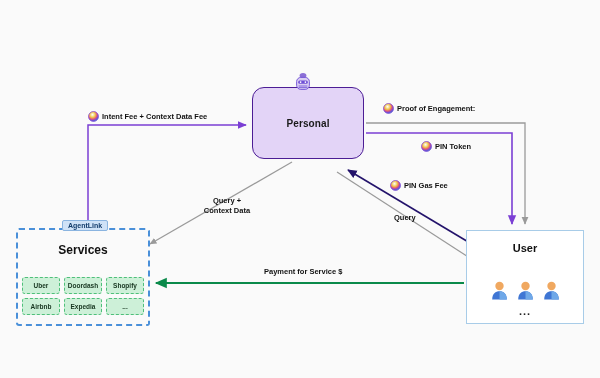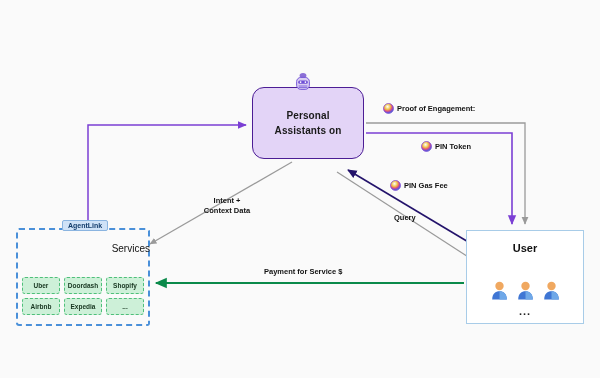--- a/index.html
+++ b/index.html
@@ -80,23 +80,23 @@
     font-weight: bold;
     color: #123c6b;
     z-index: 8;
     white-space: nowrap;
   }
   .services-title {
     position: absolute;
     left: 16px;
     top: 243px;
     width: 134px;
-    text-align: right;
-    font-size: 10px;
-    font-weight: normal;
+    text-align: center;
+    font-size: 12px;
+    font-weight: bold;
     color: #111;
     z-index: 6;
   }
   .chips {
     position: absolute;
     left: 22px;
     top: 277px;
     width: 122px;
     display: flex;
     flex-wrap: wrap;
@@ -232,21 +232,20 @@
     <rect x="6.2" y="9.6" width="9.6" height="3.1" rx="1.5" fill="#6f4fd6"></rect>
     <circle cx="8.6" cy="11.1" r="0.85" fill="#ffffff"></circle>
     <circle cx="13.4" cy="11.1" r="0.85" fill="#ffffff"></circle>
     <path d="M6.6,15 L15.4,15" stroke="#6f4fd6" stroke-width="0.8"></path>
     <path d="M6.6,16.6 L15.4,16.6" stroke="#6f4fd6" stroke-width="0.8"></path>
   </svg>
 
   <div class="pa-node">
     <div class="pa-text">
       <div>Personal</div>
-      <div>Assistants on</div>
     </div>
   </div>
 
   <div class="services-box"></div>
   <div class="agentlink-tab">AgentLink</div>
   <div class="services-title">Services</div>
   <div class="chips">
     <div class="chip">Uber</div>
     <div class="chip">Doordash</div>
     <div class="chip">Shopify</div>
@@ -269,38 +268,44 @@
       <path d="M8.5,10.2 C12.4,10.2 15.8,12.6 15.8,18.5 L8.5,18.5 Z" fill="#6fa8e8"></path>
     </svg>
     <svg width="17" height="19" viewBox="0 0 17 19">
       <circle cx="8.5" cy="5" r="4.2" fill="#f0a860"></circle>
       <path d="M1.2,18.5 C1.2,12.6 4.6,10.2 8.5,10.2 C12.4,10.2 15.8,12.6 15.8,18.5 Z" fill="#3f76d4"></path>
       <path d="M8.5,10.2 C12.4,10.2 15.8,12.6 15.8,18.5 L8.5,18.5 Z" fill="#6fa8e8"></path>
     </svg>
   </div>
   <div class="user-dots">...</div>
 
+  <div class="lbl lbl-with-icon" style="left:88px; top:111px;">
+    <svg class="token-icon" width="11" height="11" viewBox="0 0 11 11">
+      <circle cx="5.5" cy="5.5" r="5" fill="url(#tok)" stroke="#7b3fd4" stroke-width="0.7"></circle>
+    </svg>
+    <span>Intent Fee + Context Data Fee</span>
+  </div>
 
   <div class="lbl lbl-with-icon" style="left:383px; top:103px;">
     <svg class="token-icon" width="11" height="11" viewBox="0 0 11 11">
       <circle cx="5.5" cy="5.5" r="5" fill="url(#tok)" stroke="#7b3fd4" stroke-width="0.7"></circle>
     </svg>
     <span>Proof of Engagement:</span>
   </div>
 
 
   <div class="lbl lbl-with-icon" style="left:421px; top:141px;">
     <svg class="token-icon" width="11" height="11" viewBox="0 0 11 11">
       <circle cx="5.5" cy="5.5" r="5" fill="url(#tok)" stroke="#7b3fd4" stroke-width="0.7"></circle>
     </svg>
     <span>PIN Token</span>
   </div>
 
   <div class="lbl lbl-multiline" style="left:196px; top:196px; width:62px; text-align:center;">
-    <div>Intent +</div>
+    <div>Query +</div>
     <div>Context Data</div>
   </div>
 
   <div class="lbl lbl-with-icon" style="left:390px; top:180px;">
     <svg class="token-icon" width="11" height="11" viewBox="0 0 11 11">
       <circle cx="5.5" cy="5.5" r="5" fill="url(#tok)" stroke="#7b3fd4" stroke-width="0.7"></circle>
     </svg>
     <span>PIN Gas Fee</span>
   </div>
 

